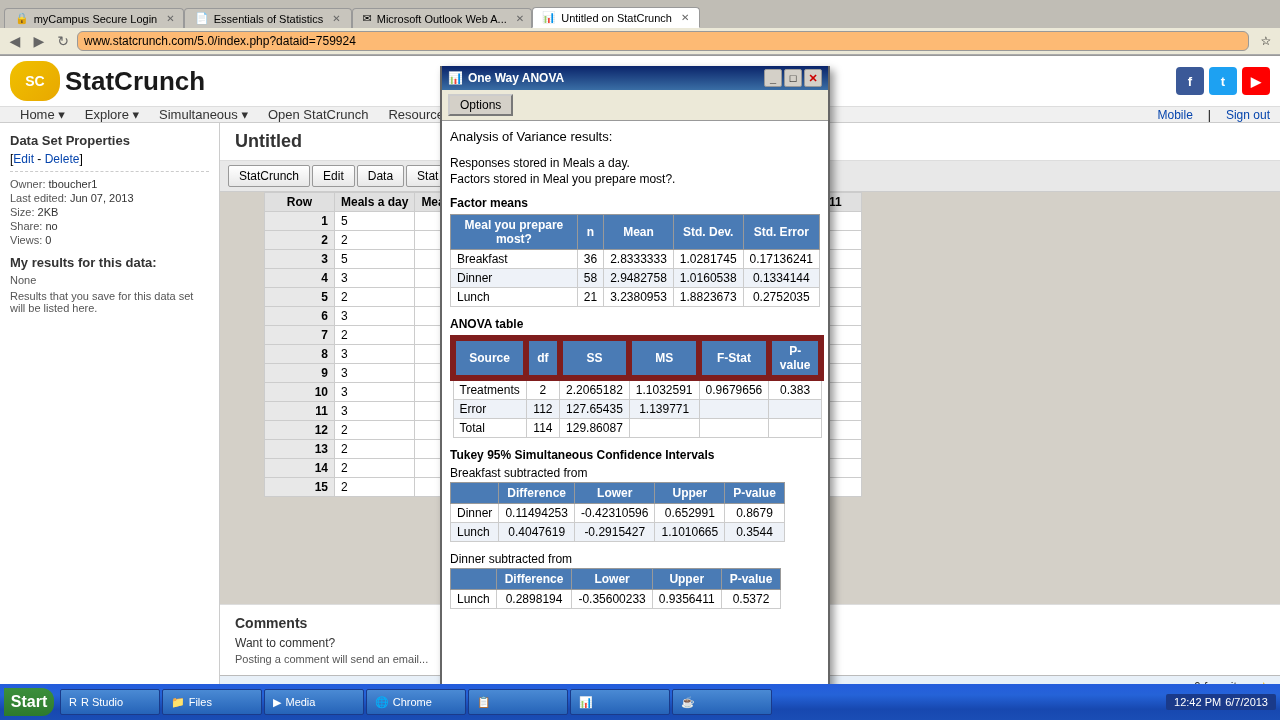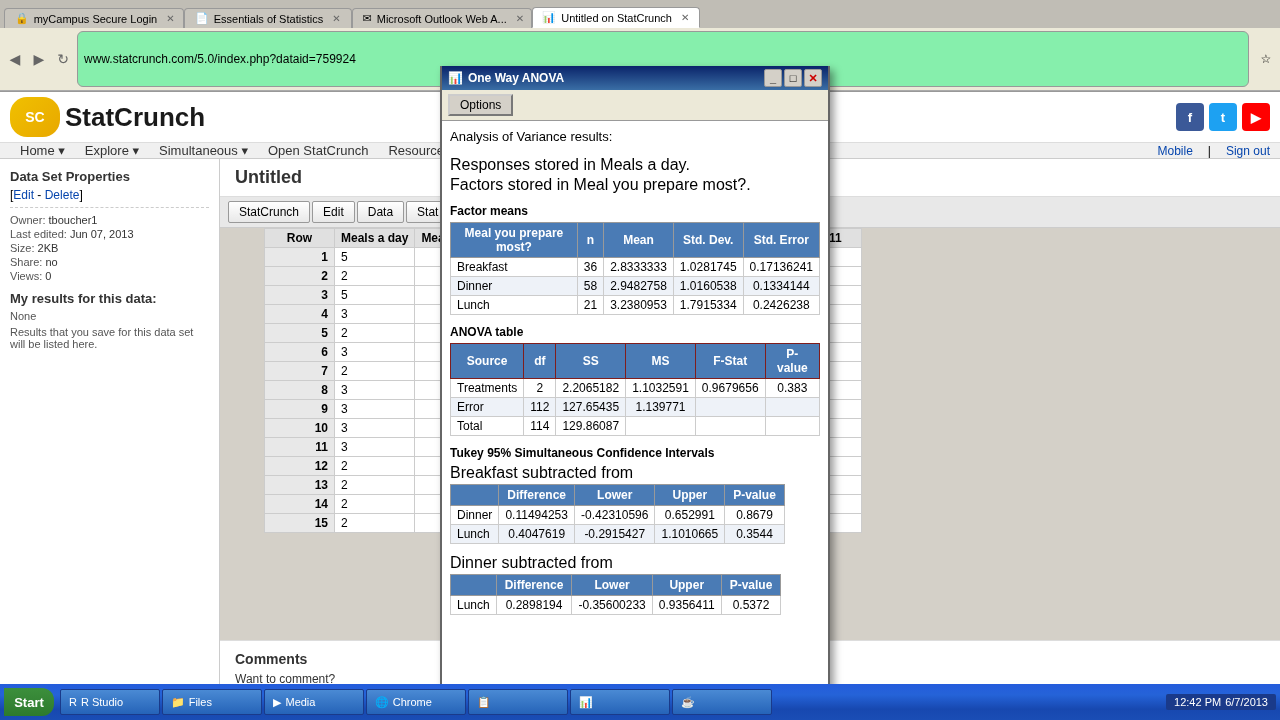--- a/index.html
+++ b/index.html
@@ -7,21 +7,21 @@
 
     
     .browser-chrome { background: #ece9d8; border-bottom: 1px solid #999; }
     .tab-bar { display: flex; align-items: flex-end; padding: 4px 4px 0; background: #c0bdb5; height: 28px; }
     .tab { display: flex; align-items: center; padding: 3px 10px; border: 1px solid #999; border-bottom: none; border-radius: 4px 4px 0 0; font-size: 11px; cursor: pointer; gap: 5px; max-width: 180px; white-space: nowrap; overflow: hidden; }
     .tab.active { background: #fff; border-bottom: 1px solid #fff; z-index: 1; }
     .tab.inactive { background: #c8c5bd; }
     .tab-close { margin-left: 4px; color: #666; font-size: 10px; cursor: pointer; }
     .address-bar { display: flex; align-items: center; padding: 3px 5px; background: #ece9d8; border-bottom: 1px solid #aaa; gap: 4px; }
     .nav-btn { width: 20px; height: 20px; display: flex; align-items: center; justify-content: center; cursor: pointer; font-size: 14px; color: #666; }
-    .url-box { flex: 1; border: 1px solid #999; border-radius: 6px; padding: 20px 6px; font-size: 12px; background: #86efac; }
+    .url-box { flex: 1; border: 1px solid #999; border-radius: 6px; padding: 2px 6px; font-size: 12px; background: #fdba74; }
     .browser-icons { display: flex; gap: 3px; margin-left: 4px; }
     .browser-icon { width: 18px; height: 18px; display: flex; align-items: center; justify-content: center; font-size: 12px; cursor: pointer; }
 
     
     .sc-header { background: #fff; padding: 5px 10px; display: flex; align-items: center; justify-content: space-between; border-bottom: 1px solid #ddd; }
     .sc-logo { font-size: 26px; font-weight: bold; color: #1a1a1a; display: flex; align-items: center; gap: 5px; }
     .sc-logo-icon { width: 50px; height: 40px; background: linear-gradient(135deg, #e6b800, #f5d000); border-radius: 4px; display: flex; align-items: center; justify-content: center; font-size: 18px; font-weight: bold; }
     .sc-social { display: flex; gap: 5px; align-items: center; }
     .sc-social-icon { width: 28px; height: 28px; border-radius: 4px; display: flex; align-items: center; justify-content: center; font-weight: bold; font-size: 13px; color: #fff; cursor: pointer; }
     .fb-icon { background: #3b5998; }
@@ -65,52 +65,52 @@
     .dialog-titlebar { background: linear-gradient(#0a246a, #3a6ea5); color: #fff; display: flex; align-items: center; justify-content: space-between; padding: 3px 6px; font-size: 12px; font-weight: bold; cursor: move; }
     .dialog-titlebar-left { display: flex; align-items: center; gap: 5px; }
     .dialog-controls { display: flex; gap: 2px; }
     .dialog-ctrl-btn { width: 18px; height: 18px; border: 1px solid #999; border-radius: 2px; display: flex; align-items: center; justify-content: center; cursor: pointer; font-size: 11px; background: #d4d0c8; color: #000; }
     .dialog-ctrl-btn.close { color: #c00; font-weight: bold; }
     .dialog-toolbar { padding: 4px 6px; border-bottom: 1px solid #999; }
     .dialog-options-btn { padding: 2px 10px; border: 2px outset #ccc; background: #d4d0c8; cursor: pointer; font-size: 12px; text-align: right; }
     .dialog-content { padding: 8px; font-size: 12px; height: 590px; overflow-y: scroll; background: #fff; }
 
     .analysis-title { font-weight: normal; font-size: 13px; margin-bottom: 12px; color: #000; }
-    .analysis-text { color: #000; margin-bottom: 2px; font-size: 16px; }
+    .analysis-text { color: #000; margin-bottom: 2px; font-size: 12px; }
     .analysis-bold { font-weight: bold; }
     .section-title { font-weight: bold; font-size: 12px; margin: 10px 0 4px; }
 
     table.data-table { border-collapse: collapse; font-size: 12px; margin-bottom: 10px; }
     table.data-table th { background: #4a7bb5; color: #fff; padding: 3px 8px; border: 1px solid #999; text-align: center; font-weight: bold; }
     table.data-table td { padding: 2px 6px; border: 1px solid #ccc; text-align: center; background: #fff; }
     table.data-table td:first-child { text-align: left; }
     table.data-table tr:nth-child(even) td { background: #eef2f8; }
 
     table.anova-table { border-collapse: collapse; font-size: 12px; margin-bottom: 10px; }
-    table.anova-table th { background: #4a7bb5; color: #fff; padding: 3px 8px; border: 1px solid #7f1d1d; text-align: center; font-weight: bold; }
+    table.anova-table th { background: #4a7bb5; color: #fff; padding: 3px 8px; border: 6px solid #7f1d1d; text-align: center; font-weight: bold; }
     table.anova-table td { padding: 2px 6px; border: 1px solid #ccc; background: #fff; text-align: center; }
     table.anova-table td:first-child { text-align: left; }
     table.anova-table tr:nth-child(odd) td { background: #fff; }
     table.anova-table tr:nth-child(even) td { background: #eef2f8; }
 
     table.tukey-table { border-collapse: collapse; font-size: 12px; margin-bottom: 10px; }
     table.tukey-table th { background: #4a7bb5; color: #fff; padding: 3px 8px; border: 1px solid #999; text-align: center; font-weight: bold; }
     table.tukey-table td { padding: 2px 6px; border: 1px solid #ccc; background: #fff; text-align: center; }
     table.tukey-table td:first-child { text-align: left; }
     table.tukey-table tr:nth-child(even) td { background: #eef2f8; }
 
     
     .comments-area { padding: 10px 15px; background: #fff; border-top: 1px solid #ddd; }
     .comments-title { font-size: 14px; font-weight: bold; color: #333; margin-bottom: 5px; }
     .comments-subtitle { font-size: 12px; color: #333; margin-bottom: 3px; }
     .comments-text { font-size: 11px; color: #555; }
 
     
     .taskbar { position: fixed; bottom: 0; left: 0; width: 1280px; height: 36px; background: linear-gradient(#245cdc, #2563d8 30%, #1748b0 70%, #1a4db5); display: flex; align-items: center; gap: 2px; padding: 2px 4px; z-index: 200; }
-    .taskbar-start { width: 50px; height: 28px; background: linear-gradient(#3c8f3c, #2d7a2d); border-radius: 0 12px 12px 0; display: flex; align-items: center; justify-content: center; color: #fff; font-weight: bold; font-size: 13px; cursor: pointer; margin-right: 4px; }
+    .taskbar-start { width: 50px; height: 28px; background: linear-gradient(#3c8f3c, #2d7a2d); border-radius: 0 12px 12px 0; display: flex; align-items: center; justify-content: center; color: #fff; font-weight: bold; font-size: 16px; cursor: pointer; margin-right: 4px; }
     .taskbar-item { height: 26px; padding: 2px 8px; background: linear-gradient(#4a8ad4, #2563b8); border: 1px solid #1a3a8a; border-radius: 2px; display: flex; align-items: center; gap: 4px; color: #fff; font-size: 11px; cursor: pointer; min-width: 100px; }
     .taskbar-right { margin-left: auto; display: flex; align-items: center; gap: 4px; background: #1a3a8a; padding: 2px 8px; border-radius: 2px; font-size: 11px; color: #fff; }
     .sc-spreadsheet-area { flex: 1; overflow: hidden; display: flex; flex-direction: column; }
 
     .sidebar-my-results { margin-top: 8px; }
   </style>
 </head>
 <body>
 
 <div class="browser-chrome">
@@ -448,22 +448,22 @@
               <td>Dinner</td>
               <td>58</td>
               <td>2.9482758</td>
               <td>1.0160538</td>
               <td>0.1334144</td>
             </tr>
             <tr>
               <td>Lunch</td>
               <td>21</td>
               <td>3.2380953</td>
-              <td>1.7915334</td>
-              <td>0.2426238</td>
+              <td>1.8823673</td>
+              <td>0.2752035</td>
             </tr>
           </tbody>
       </table>
 
       <div class="section-title">ANOVA table</div>
       <table class="anova-table">
         <thead>
           <tr>
             <th>Source</th>
             <th>df</th>

